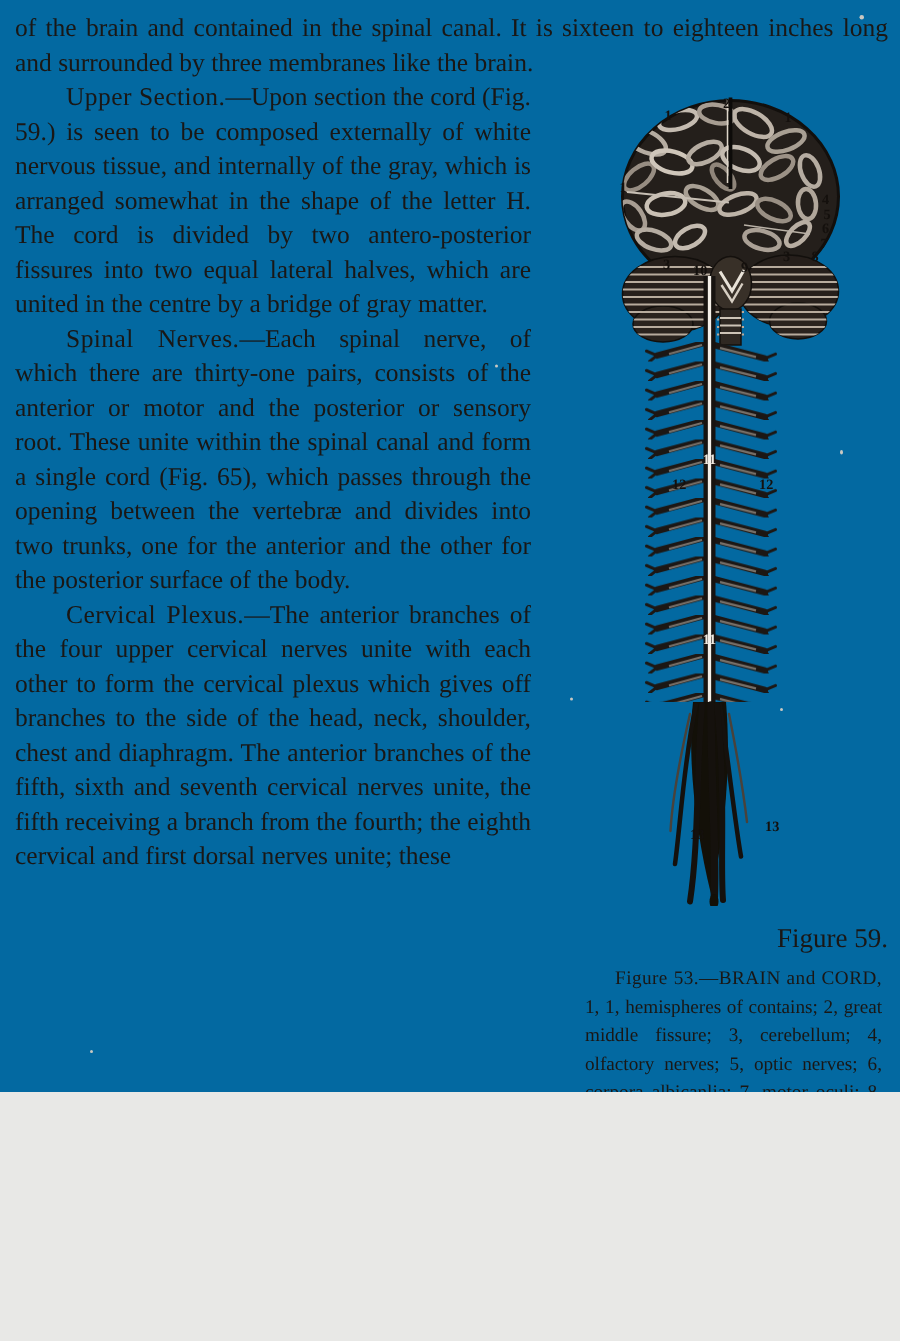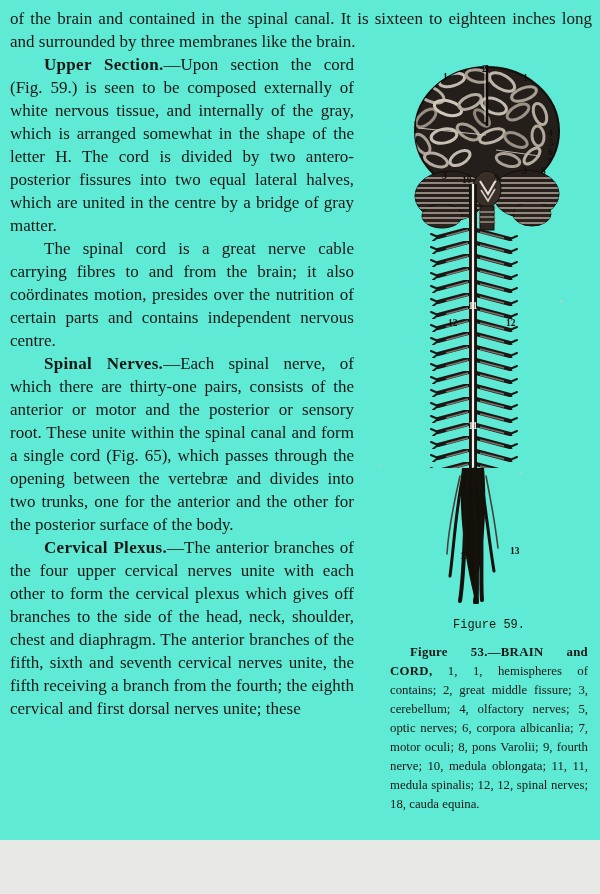--- a/index.html
+++ b/index.html
@@ -1,30 +1,30 @@
 <!DOCTYPE html>
 <html><head>
 <meta charset="utf-8">
 <style>
   html,body { margin:0; padding:0; background:#e8e8e6; }
   .page {
-    position:relative; width:600px; height:840px; box-sizing:border-box;
-    margin:0 auto; background:#5eead4; overflow:hidden;
+    position:relative; width:600px; height:728px; box-sizing:border-box;
+    margin:0 auto; background:#0369a1; overflow:hidden;
     padding:7px 8px 0 10px;
     font-family:"Liberation Serif", serif; color:#1a1715;
   }
   .body-text { font-size:17px; line-height:23px; text-align:justify; }
   .para { margin:0; }
   .para.indent { text-indent:34px; }
-  .lead { font-weight:bold; letter-spacing:.3px;margin-top:16px; }
+  .lead { font-weight:normal; letter-spacing:.3px;margin-top:16px; }
   .fig {
     float:right; width:226px; margin:3px 0 0 12px; padding:0;
   }
   .fig-art { display:block; margin-left:24px; }
-  .fig-label { font-size:12px; text-align:center; margin:10px 0 6px 20px;font-family:Liberation Mono, monospace; }
+  .fig-label { font-size:18px; text-align:right; margin:10px 0 6px 20px; }
   .fig-caption {
     font-size:12.8px; line-height:19px; text-align:justify;
     margin:0 4px 0 24px; text-indent:20px;
   }
   .tail { clear:right; }
   .page-num { position:absolute; left:72px; top:876px; font-size:16px; }
   .speck { position:absolute; border-radius:50%; background:#c9c8c2; }
 </style>
 </head>
 <body>
@@ -146,21 +146,20 @@
         </g>
       </svg>
 
       <div class="fig-label">Figure 59.</div>
 
       <p class="fig-caption"><b class="lead">Figure 53.—BRAIN and CORD,</b><span> 1, 1, hemispheres of contains; 2, great middle fissure; 3, cerebellum; 4, olfactory nerves; 5, optic nerves; 6, corpora albicanlia; 7, motor oculi; 8, pons Varolii; 9, fourth nerve; 10, medula oblongata; 11, 11, medula spinalis; 12, 12, spinal nerves; 18, cauda equina.</span></p>
     </figure>
 
     <p class="para indent"><b class="lead">Upper Section.</b><span>—Upon section the cord (Fig. 59.) is seen to be composed externally of white nervous tissue, and internally of the gray, which is arranged somewhat in the shape of the letter H.  The cord is divided by two antero-posterior fissures into two equal lateral halves, which are united in the centre by a bridge of gray matter.</span></p>
 
-    <p class="para indent"><span>The spinal cord is a great nerve cable carrying fibres to and from the brain; it also coördinates motion, presides over the nutrition of certain parts and contains independent nervous centre.</span></p>
 
 
     <p class="para indent"><b class="lead">Spinal Nerves.</b><span>—Each spinal nerve, of which there are thirty-one pairs, consists of the anterior or motor and the posterior or sensory root.  These unite within the spinal canal and form a single cord (Fig. 65), which passes through the opening between the vertebræ and divides into two trunks, one for the anterior and the other for the posterior surface of the body.</span></p>
 
     <p class="para indent"><b class="lead">Cervical Plexus.</b><span>—The anterior branches of the four upper cervical nerves unite with each other to form the cervical plexus which gives off branches to the side of the head, neck, shoulder, chest and diaphragm.  The anterior branches of the fifth, sixth and seventh cervical nerves unite, the fifth receiving a branch from the fourth; the eighth cervical and first dorsal nerves unite; these</span></p>
 
   </div>
 
   <div class="page-num">8</div>
 

